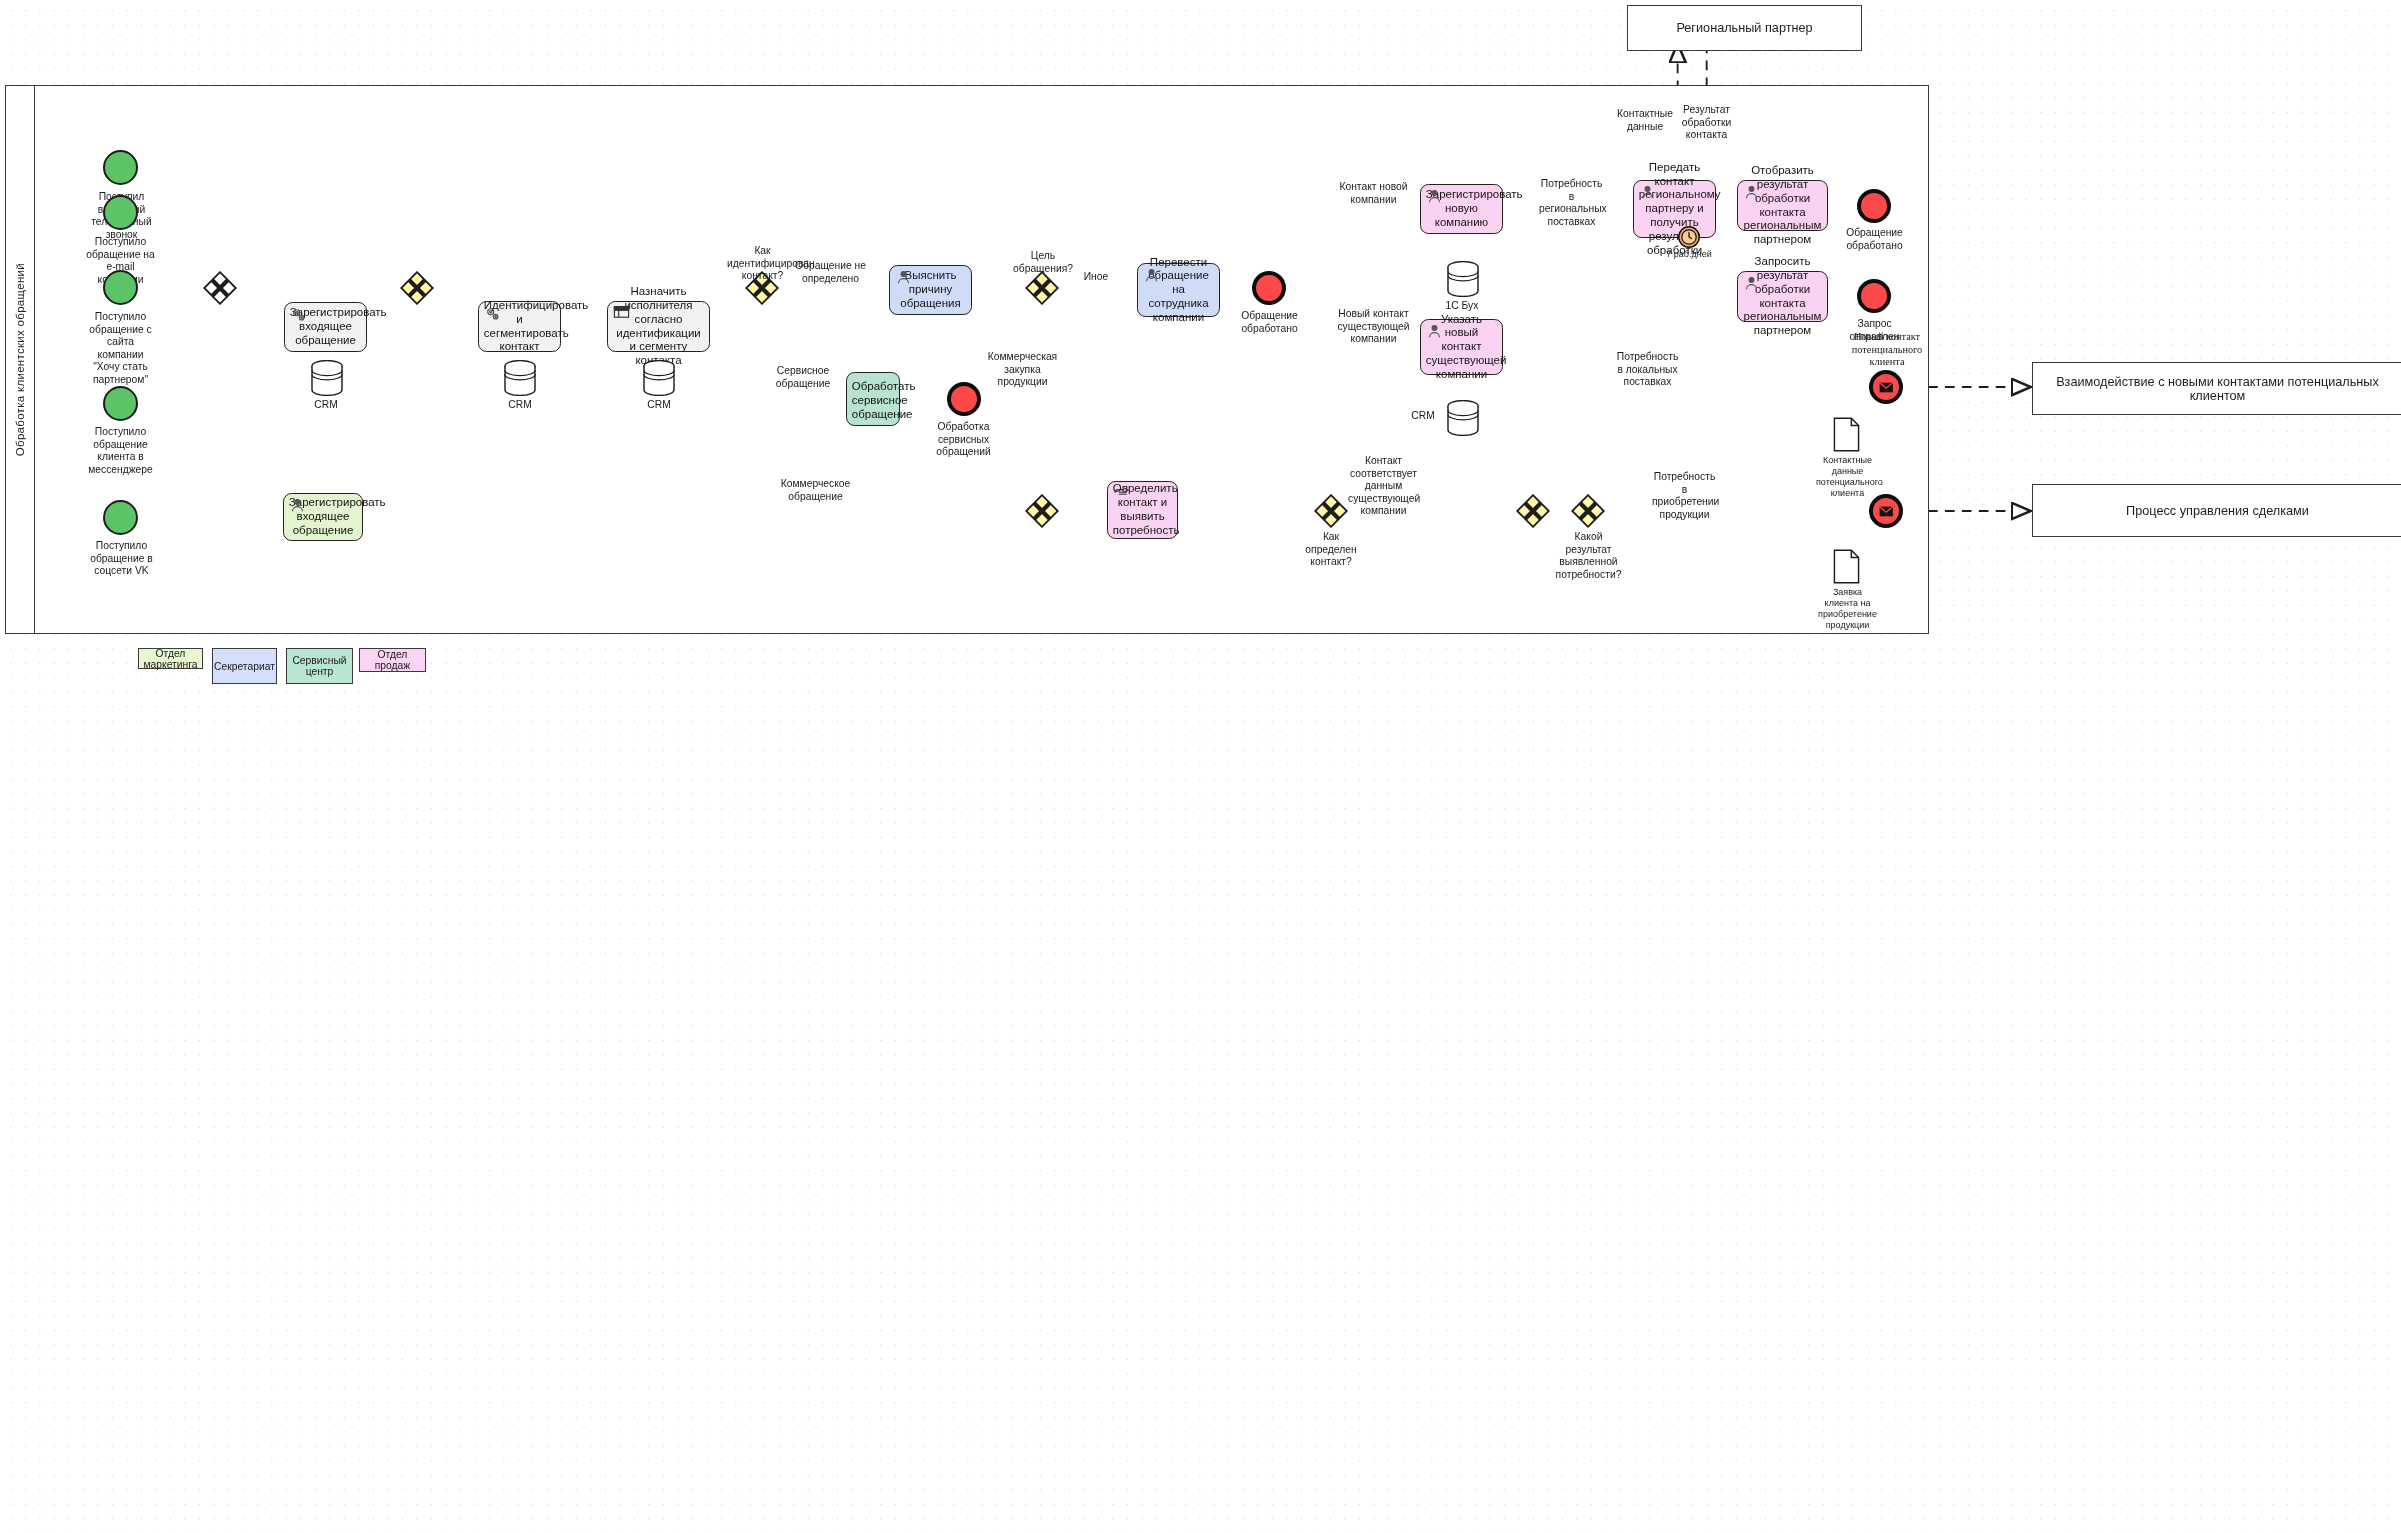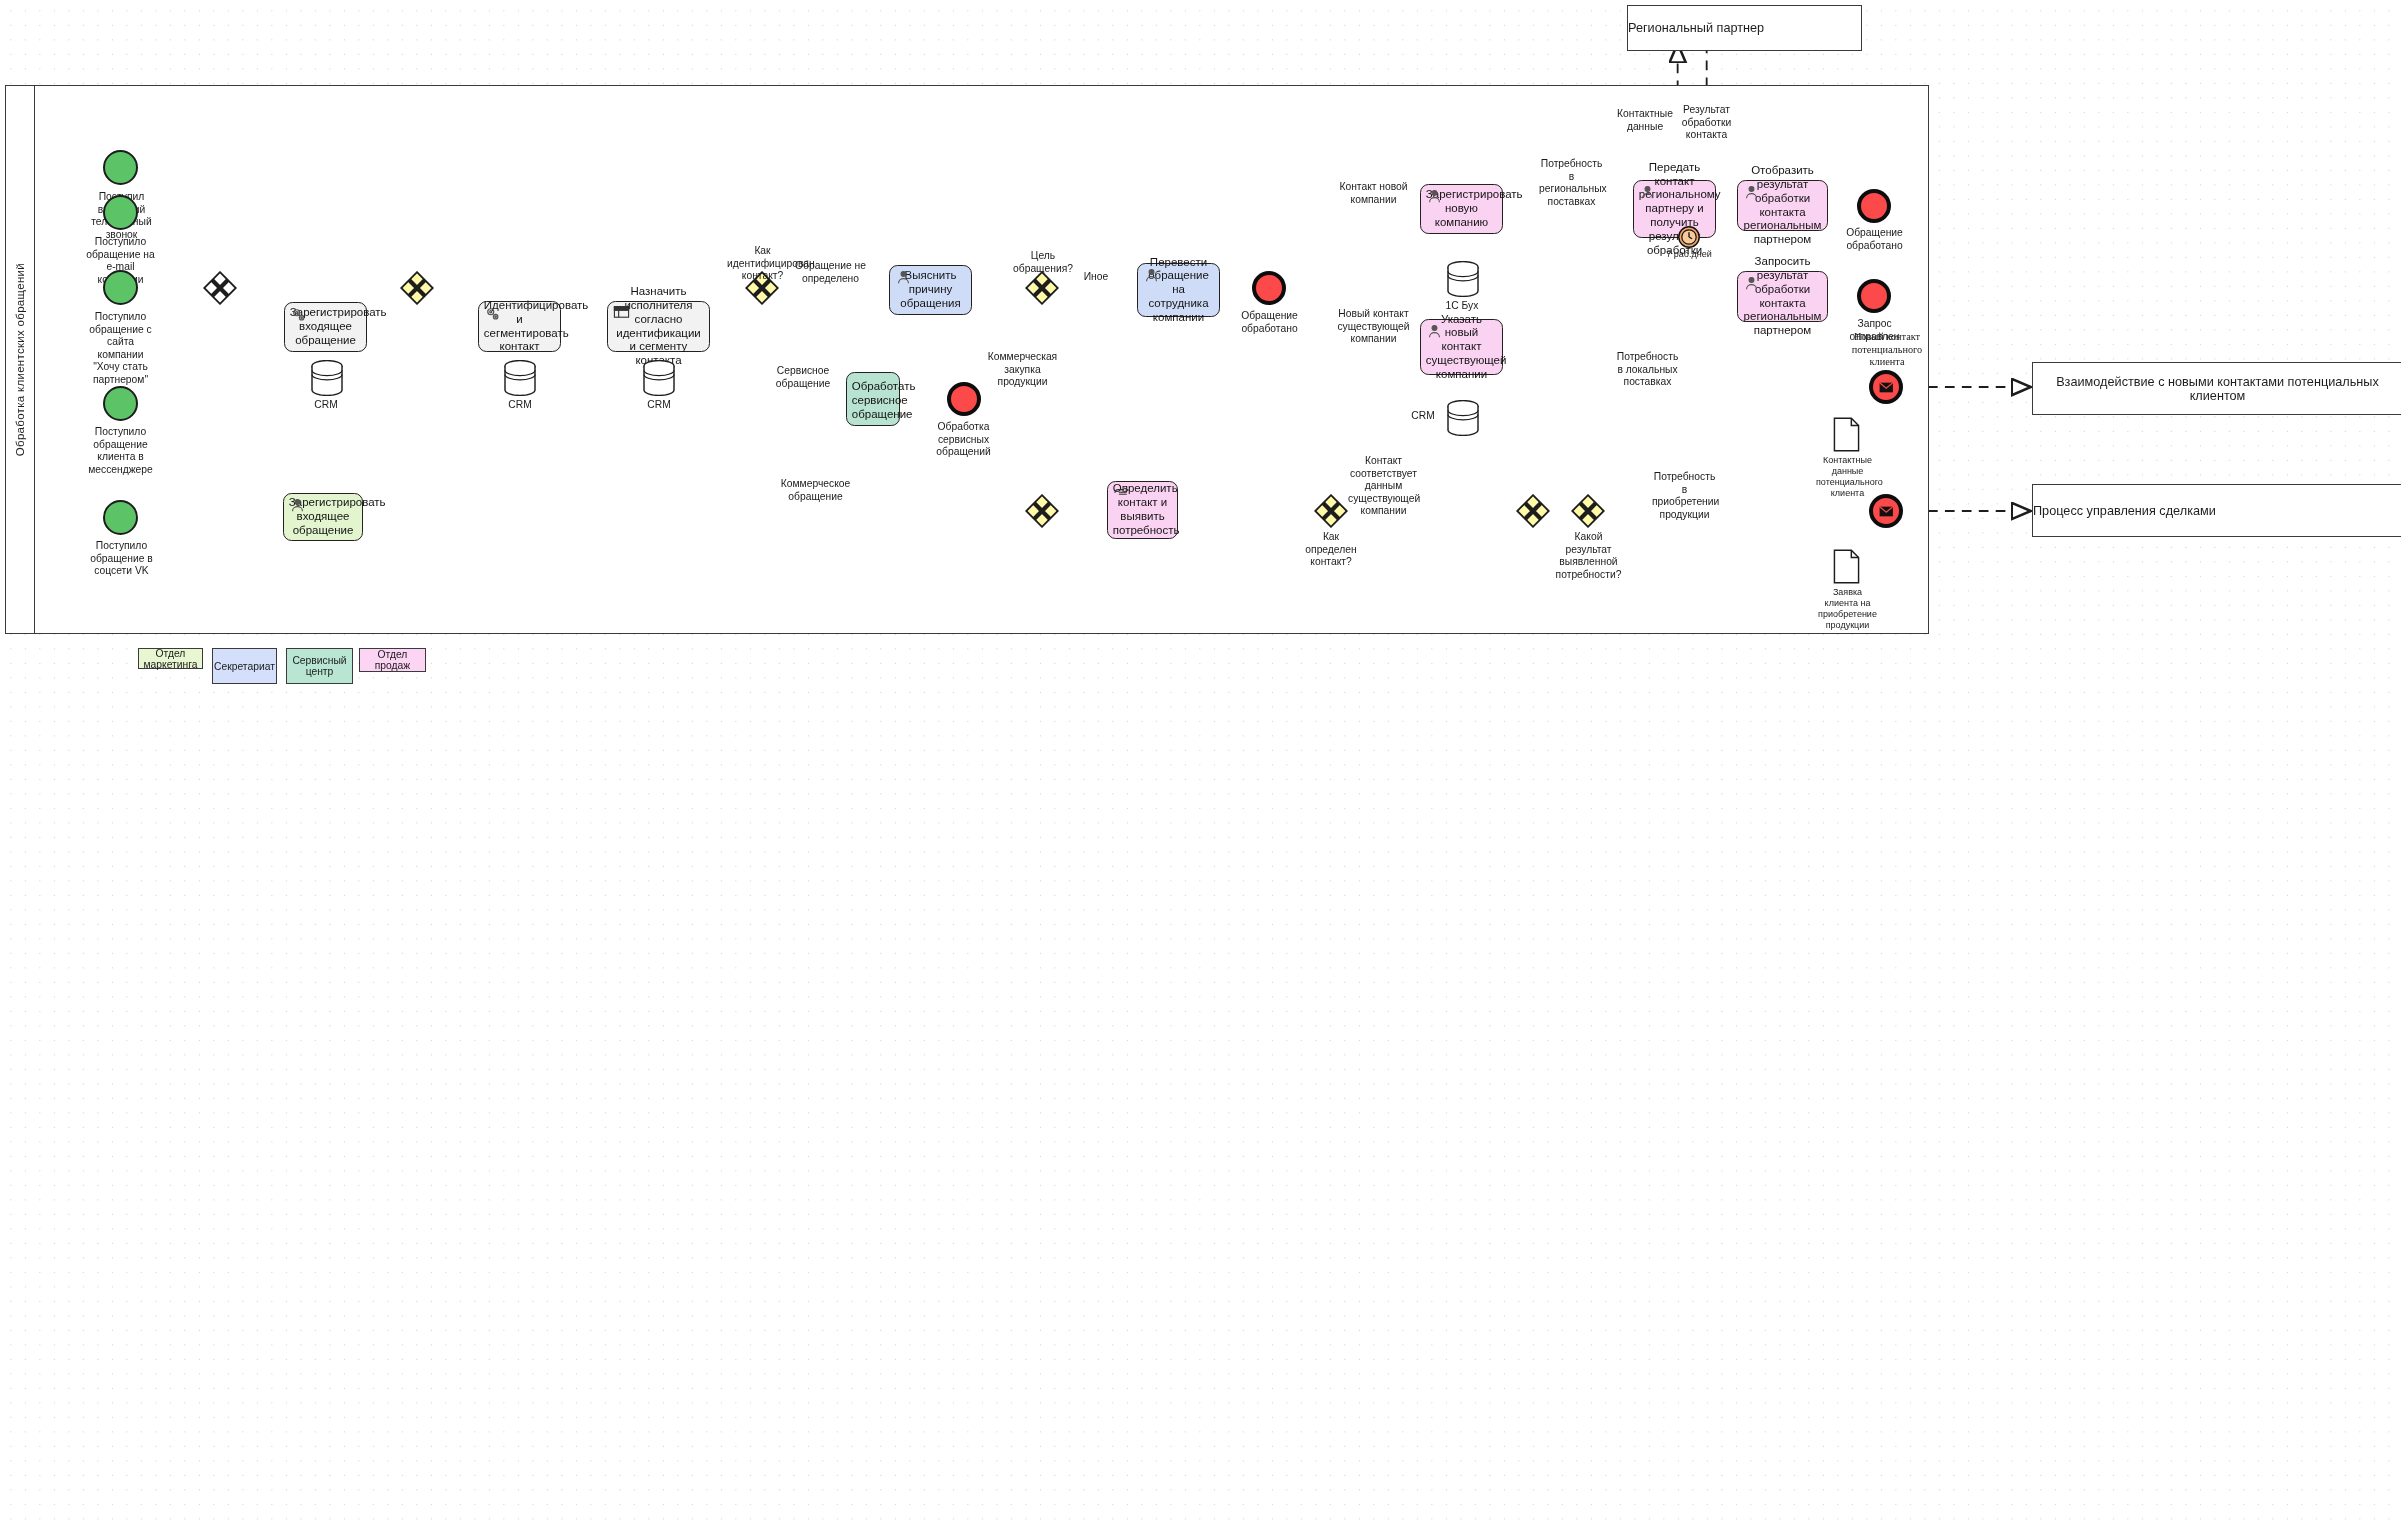--- a/index.html
+++ b/index.html
@@ -18,21 +18,21 @@
   .pool-lane-label{
     position:absolute;left:0;top:0;width:28px;height:100%;
     border-right:1.8px solid #3a3a3a;display:flex;align-items:center;justify-content:center;
   }
   .pool-lane-label span{
     writing-mode:vertical-rl;transform:rotate(180deg);
     font-size:11.5px;color:#1e1e1e;letter-spacing:0.3px;white-space:nowrap;
   }
   .blackbox{
     position:absolute;border:1.8px solid #3a3a3a;background:#ffffff;
-    display:flex;align-items:center;
+    display:flex;align-items:center;justify-content:center;
     font-size:12.7px;color:#1e1e1e;text-align:center;
   }
   
   .task{
     position:absolute;border:1.8px solid #23201d;border-radius:8.5px;
     display:flex;align-items:center;justify-content:center;text-align:center;
     font-size:11.5px;line-height:1.2;color:#141414;padding:3.6px 4.8px;box-sizing:border-box;
   }
   .task .tlabel{display:block;width:100%;}
   .task-grey{background:#f2f2f2;margin-top:36px;}
@@ -495,21 +495,21 @@
   <div class="lbl lbl-sm" style="left:1816px;top:587px;width:63px;">Заявка клиента на приобретение продукции</div>
 
   <div class="lbl" style="left:792px;top:260px;width:77px;">Обращение не определено</div>
   <div class="lbl" style="left:769px;top:365px;width:68px;">Сервисное обращение</div>
   <div class="lbl" style="left:779px;top:478px;width:73px;">Коммерческое обращение</div>
   <div class="lbl" style="left:1075px;top:271px;width:42px;">Иное</div>
   <div class="lbl" style="left:986px;top:351px;width:73px;">Коммерческая закупка продукции</div>
   <div class="lbl" style="left:1336px;top:181px;width:75px;">Контакт новой компании</div>
   <div class="lbl" style="left:1336px;top:308px;width:75px;">Новый контакт существующей компании</div>
   <div class="lbl" style="left:1348px;top:455px;width:71px;">Контакт соответствует данным существующей компании</div>
-  <div class="lbl" style="left:1539px;top:158px;width:65px;">Потребность в региональных поставках</div>
+  <div class="lbl" style="left:1539px;top:178px;width:65px;">Потребность в региональных поставках</div>
   <div class="lbl" style="left:1616px;top:351px;width:63px;">Потребность в локальных поставках</div>
   <div class="lbl" style="left:1644px;top:471px;width:65px;margin-left:8px;">Потребность в приобретении продукции</div>
 
   <div class="lbl" style="left:1616px;top:108px;width:58px;">Контактные данные</div>
   <div class="lbl" style="left:1677px;top:104px;width:59px;">Результат обработки контакта</div>
 
   <div class="legend-box lg-green" style="left:138px;top:648px;width:65px;height:21px;">
     <span>Отдел маркетинга</span>
   </div>
   <div class="legend-box lg-blue" style="left:212px;top:648px;width:65px;height:36px;">

